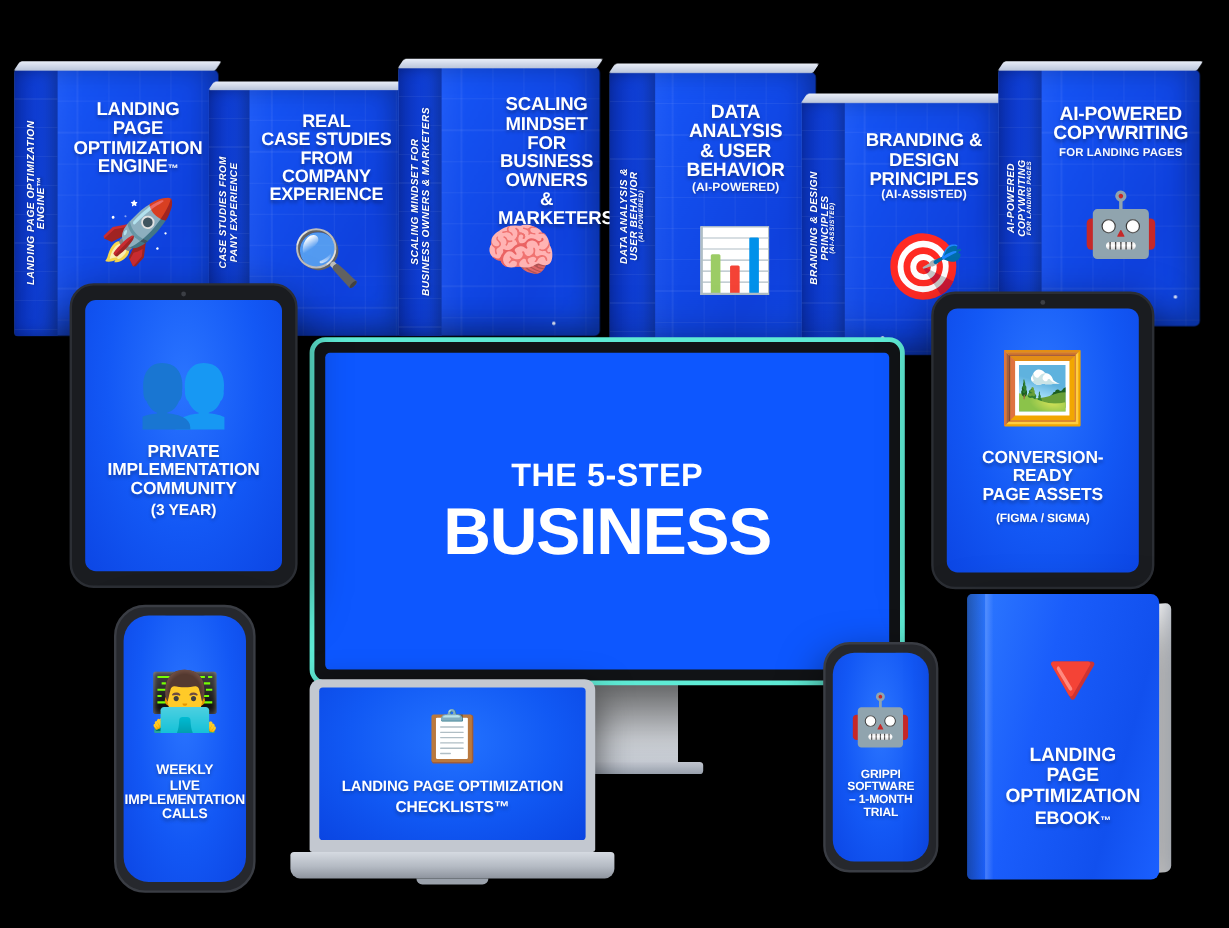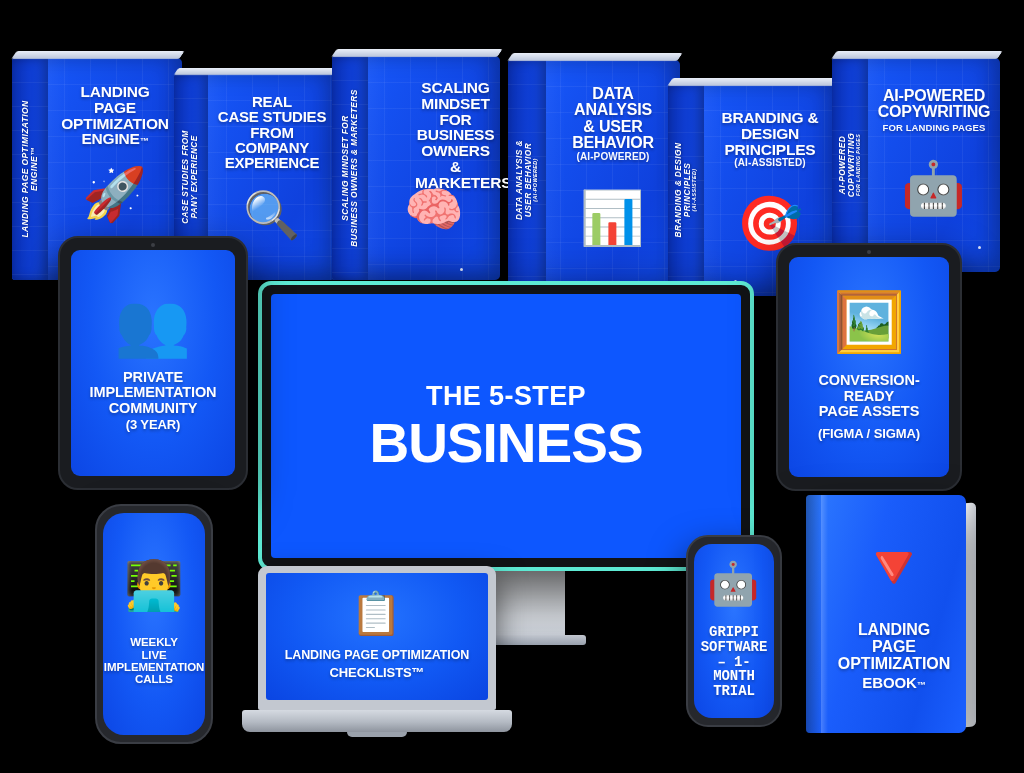--- a/index.html
+++ b/index.html
@@ -347,40 +347,40 @@
       </div>
     </div>
   </div>
 
   <div class="tablet" style="left:776px; top:243px; width:186px; height:248px;">
     <div class="cam"></div>
     <div class="screen">
       <div class="art" style="font-size:58px; margin-bottom:22px;">🖼️</div>
       <div class="cap" style="font-size:14.5px;">
         CONVERSION-READY<br>PAGE ASSETS
-        <span class="sub" style="font-size:13px; margin-top:7px;">(FIGMA / SIGMA)</span>
+        <span class="sub" style="font-size:10px; margin-top:7px;">(FIGMA / SIGMA)</span>
       </div>
     </div>
   </div>
 
   <div class="phone" style="left:95px; top:504px; width:118px; height:240px;">
     <div class="notch"></div>
     <div class="screen">
       <div class="art" style="font-size:48px; margin-bottom:26px;">👨‍💻</div>
       <div class="cap" style="font-size:11.5px;">
         WEEKLY<br>LIVE<br>IMPLEMENTATION<br>CALLS
       </div>
     </div>
   </div>
 
   <div class="phone" style="left:686px; top:535px; width:96px; height:192px; border-radius:22px;">
     <div class="notch" style="height:9px;"></div>
     <div class="screen" style="border-radius:18px;">
       <div class="art" style="font-size:42px; margin-bottom:20px;">🤖</div>
-      <div class="cap" style="font-size:14px;font-family:Liberation Mono, monospace;">
+      <div class="cap" style="font-size:10px;">
         GRIPPI<br>SOFTWARE<br>– 1-MONTH<br>TRIAL
       </div>
     </div>
   </div>
 
   <div class="laptop" style="left:258px; top:566px; width:238px; height:176px;">
     <div class="lid" style="height:144px;">
       <div class="screen">
         <div class="art" style="font-size:42px; margin-bottom:14px;">📋</div>
         <div class="cap" style="font-size:12.5px;">LANDING PAGE OPTIMIZATION</div>

